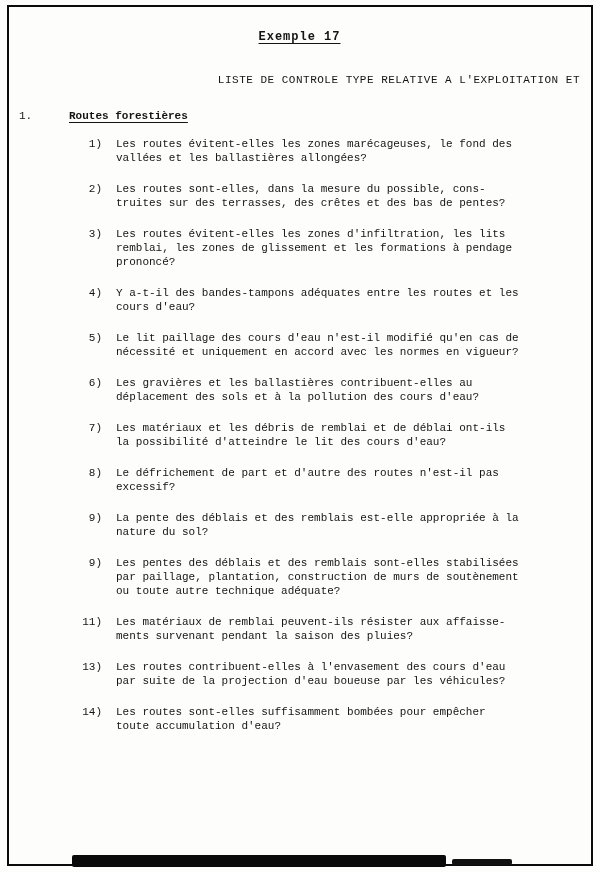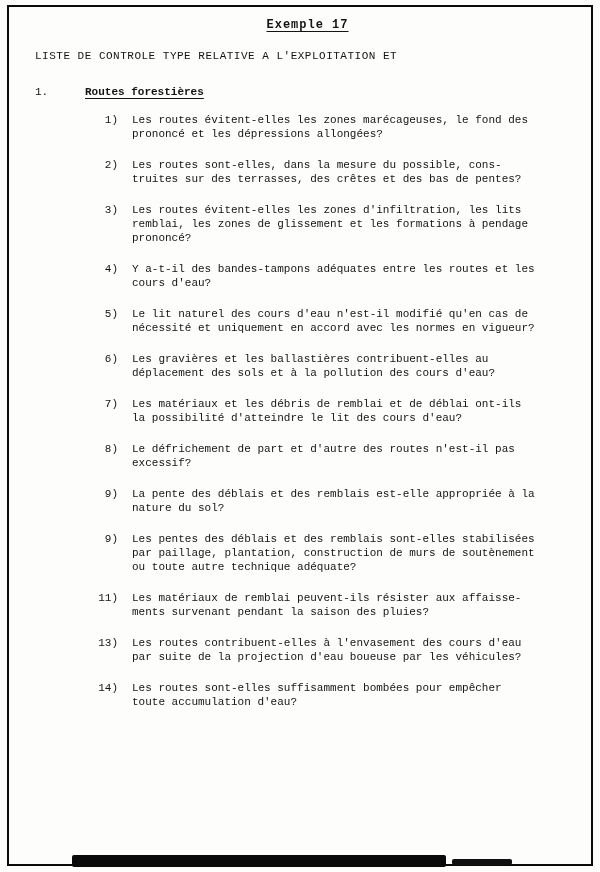--- a/index.html
+++ b/index.html
@@ -26,39 +26,39 @@
     left: 7px;
     top: 5px;
     right: 7px;
     bottom: 6px;
     border: 2px solid #0b0b0b;
     box-sizing: border-box;
   }
   .content {
     position: absolute;
     left: 10px;
-    top: 8px;
+    top: 20px;
     right: 12px;
-    padding: 10px 8px 0 25px;
+    padding: 10px 8px 0 9px;
     font-size: 11px;
     line-height: 14px;
   }
   .doc-title {
     text-align: center;
     font-weight: bold;
     font-size: 12px;
     letter-spacing: 1px;
   }
   .doc-title span {
     text-decoration: underline;
     text-underline-offset: 3px;
   }
   .doc-heading {
-    margin-top: 16px;
-    text-align: left;
+    margin-top: 28px;
+    text-align: right;
     font-size: 11px;
     line-height: 16px;
     letter-spacing: 0.5px;
   }
   .section-row {
     display: flex;
     margin-top: 21px;
     font-size: 11px;
   }
   .section-number {
@@ -125,21 +125,21 @@
 
     <div class="section-row">
       <span class="section-number">1.</span>
       <span class="section-title">Routes forestières</span>
     </div>
 
     <div class="checklist">
   <div class="item-row">
     <span class="item-num">1)</span>
     <span class="item-text">Les routes évitent-elles les zones marécageuses, le fond des
-prononcé et les dépressions allongées?</span>
+vallées et les ballastières allongées?</span>
   </div>
 
   <div class="item-row">
     <span class="item-num">2)</span>
     <span class="item-text">Les routes sont-elles, dans la mesure du possible, cons-
 truites sur des terrasses, des crêtes et des bas de pentes?</span>
   </div>
 
   <div class="item-row">
     <span class="item-num">3)</span>
@@ -149,21 +149,21 @@
   </div>
 
   <div class="item-row">
     <span class="item-num">4)</span>
     <span class="item-text">Y a-t-il des bandes-tampons adéquates entre les routes et les
 cours d'eau?</span>
   </div>
 
   <div class="item-row">
     <span class="item-num">5)</span>
-    <span class="item-text">Le lit naturel des cours d'eau n'est-il modifié qu'en cas de
+    <span class="item-text">Le lit paillage des cours d'eau n'est-il modifié qu'en cas de
 nécessité et uniquement en accord avec les normes en vigueur?</span>
   </div>
 
   <div class="item-row">
     <span class="item-num">6)</span>
     <span class="item-text">Les gravières et les ballastières contribuent-elles au
 déplacement des sols et à la pollution des cours d'eau?</span>
   </div>
 
   <div class="item-row">

